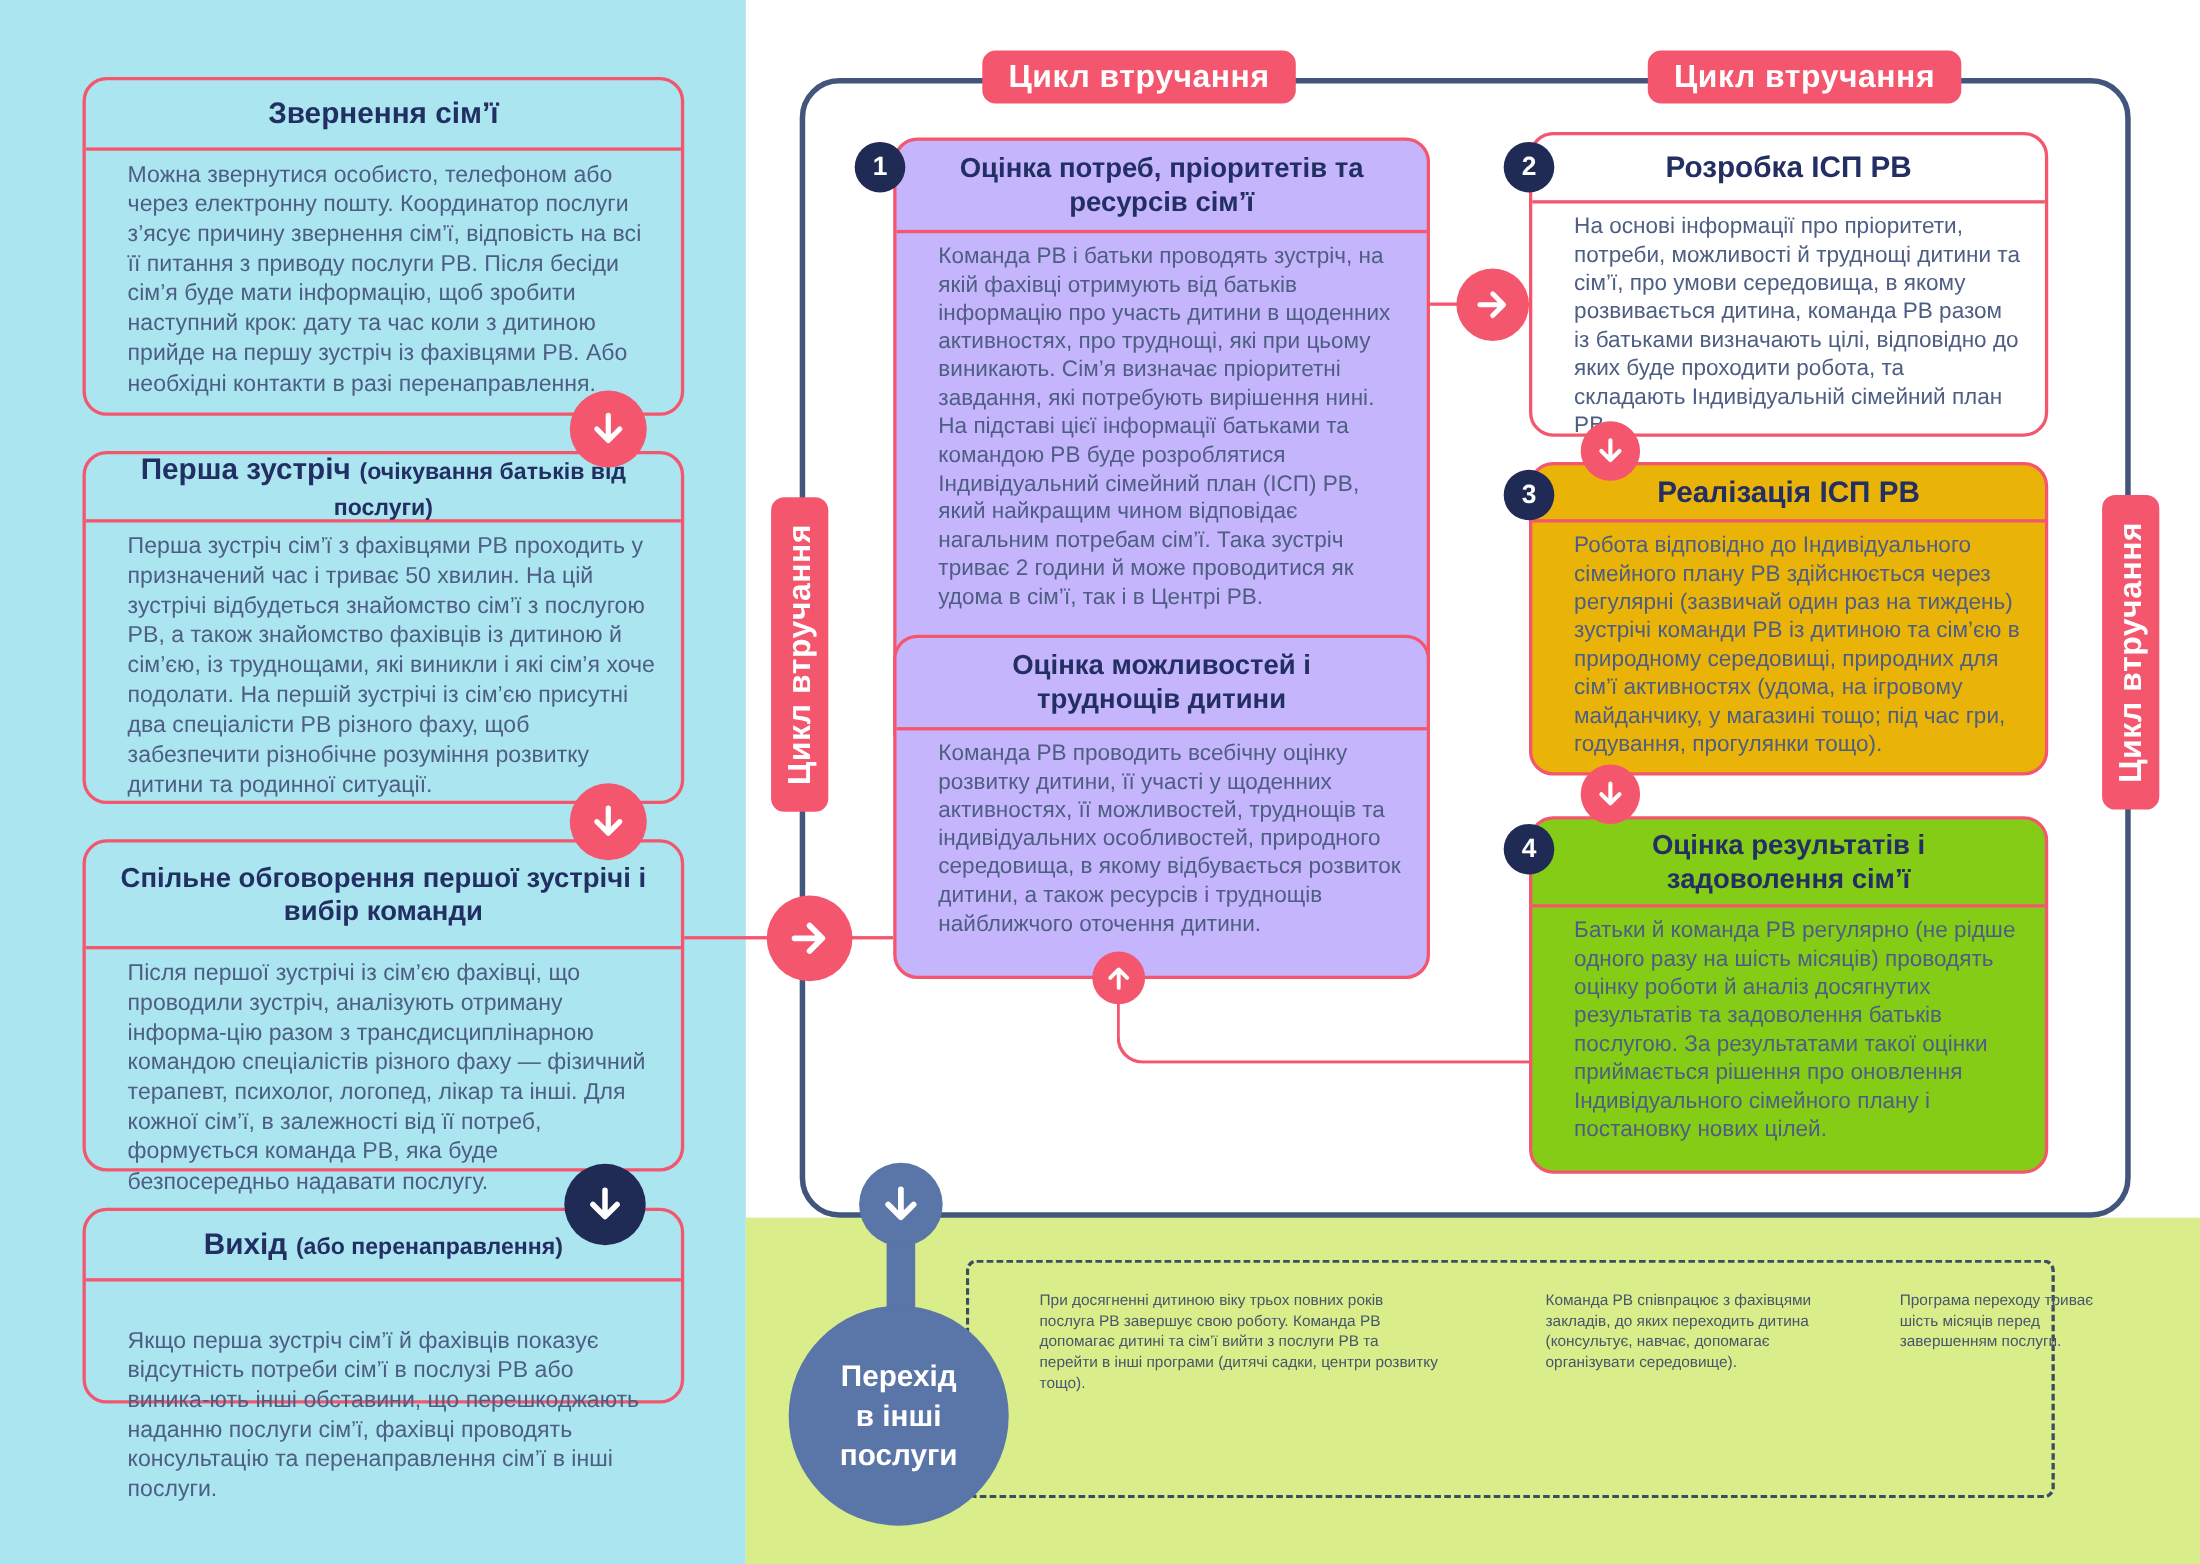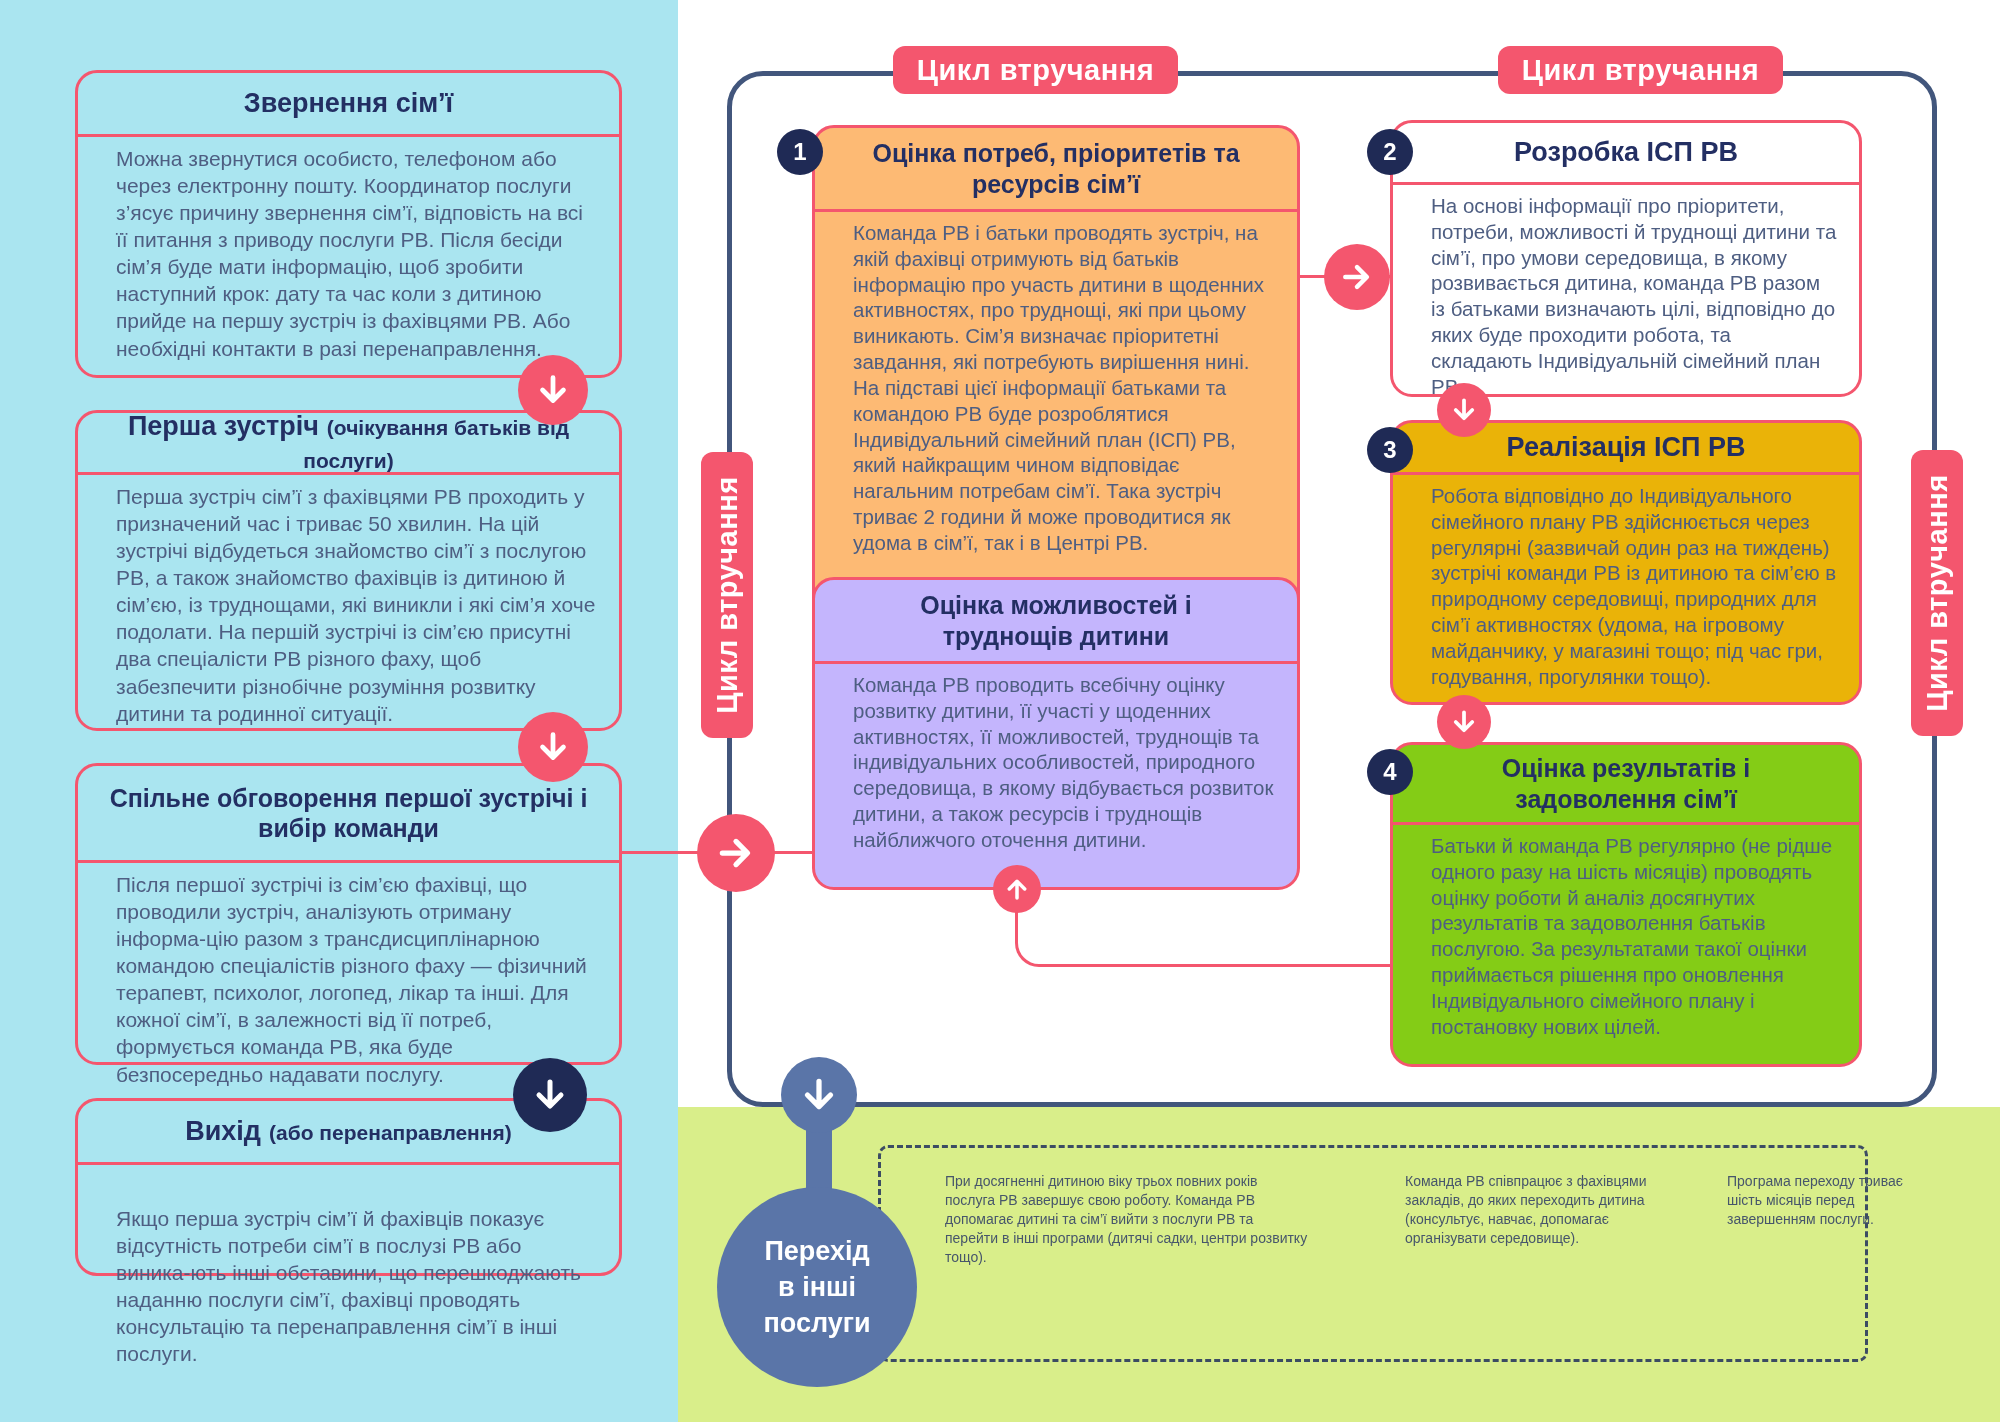--- a/index.html
+++ b/index.html
@@ -133,21 +133,21 @@
   </div>
 
   <div class="conn" style="left:622px;top:851px;width:190px;height:3px;"></div>
   <div class="arrow-circle pink" style="left:697px;top:814px;width:78px;height:78px;">
     <svg width="42" height="42" viewBox="0 0 40 40">
         <path d="M7 20h23M20 9l11 11-11 11" stroke="#fff" stroke-width="5" fill="none" stroke-linecap="round" stroke-linejoin="round"></path>
       </svg>
   </div>
 
   <div class="num-circle" style="left:777px;top:129px;">1</div>
-  <div class="box" style="left:812px;top:125px;width:488px;height:562px;background:#fdba74;">
+  <div class="box" style="left:812px;top:125px;width:488px;height:562px;background:#c4b5fd;">
     <div class="box-header two-line" style="height:84px;">
       <span class="hdr-inner" style="max-width:395px;">Оцінка потреб, пріоритетів та ресурсів сім’ї</span>
     </div>
     <div class="box-body">Команда РВ і батьки проводять зустріч, на якій фахівці отримують від батьків інформацію про участь дитини в щоденних активностях, про труднощі, які при цьому виникають. Сім’я визначає пріоритетні завдання, які потребують вирішення нині. На підставі цієї інформації батьками та командою РВ буде розроблятися Індивідуальний сімейний план (ІСП) РВ, який найкращим чином відповідає нагальним потребам сім’ї. Така зустріч триває 2 години й може проводитися як удома в сім’ї, так і в Центрі РВ.</div>
   </div>
 
   <div class="box" style="left:812px;top:577px;width:488px;height:313px;background:#c4b5fd;">
     <div class="box-header two-line" style="height:84px;">
       <span class="hdr-inner" style="max-width:310px;">Оцінка можливостей і труднощів дитини</span>
     </div>

